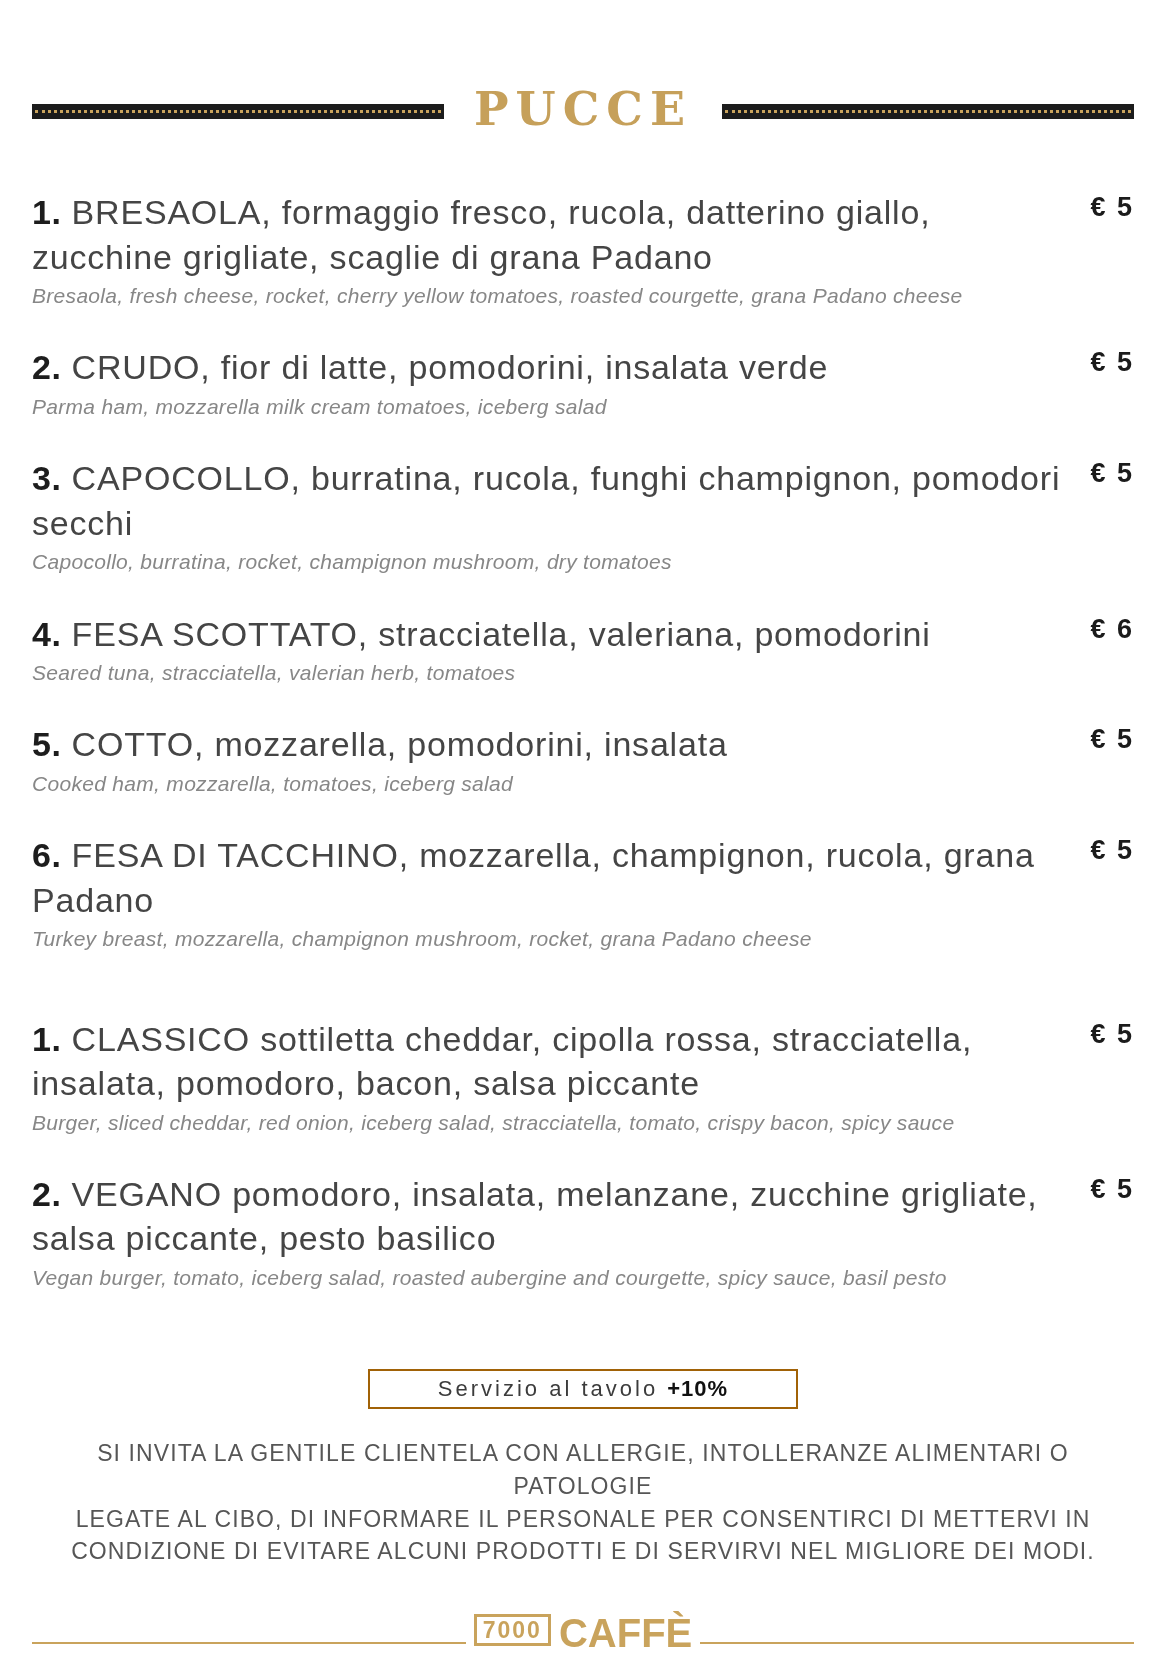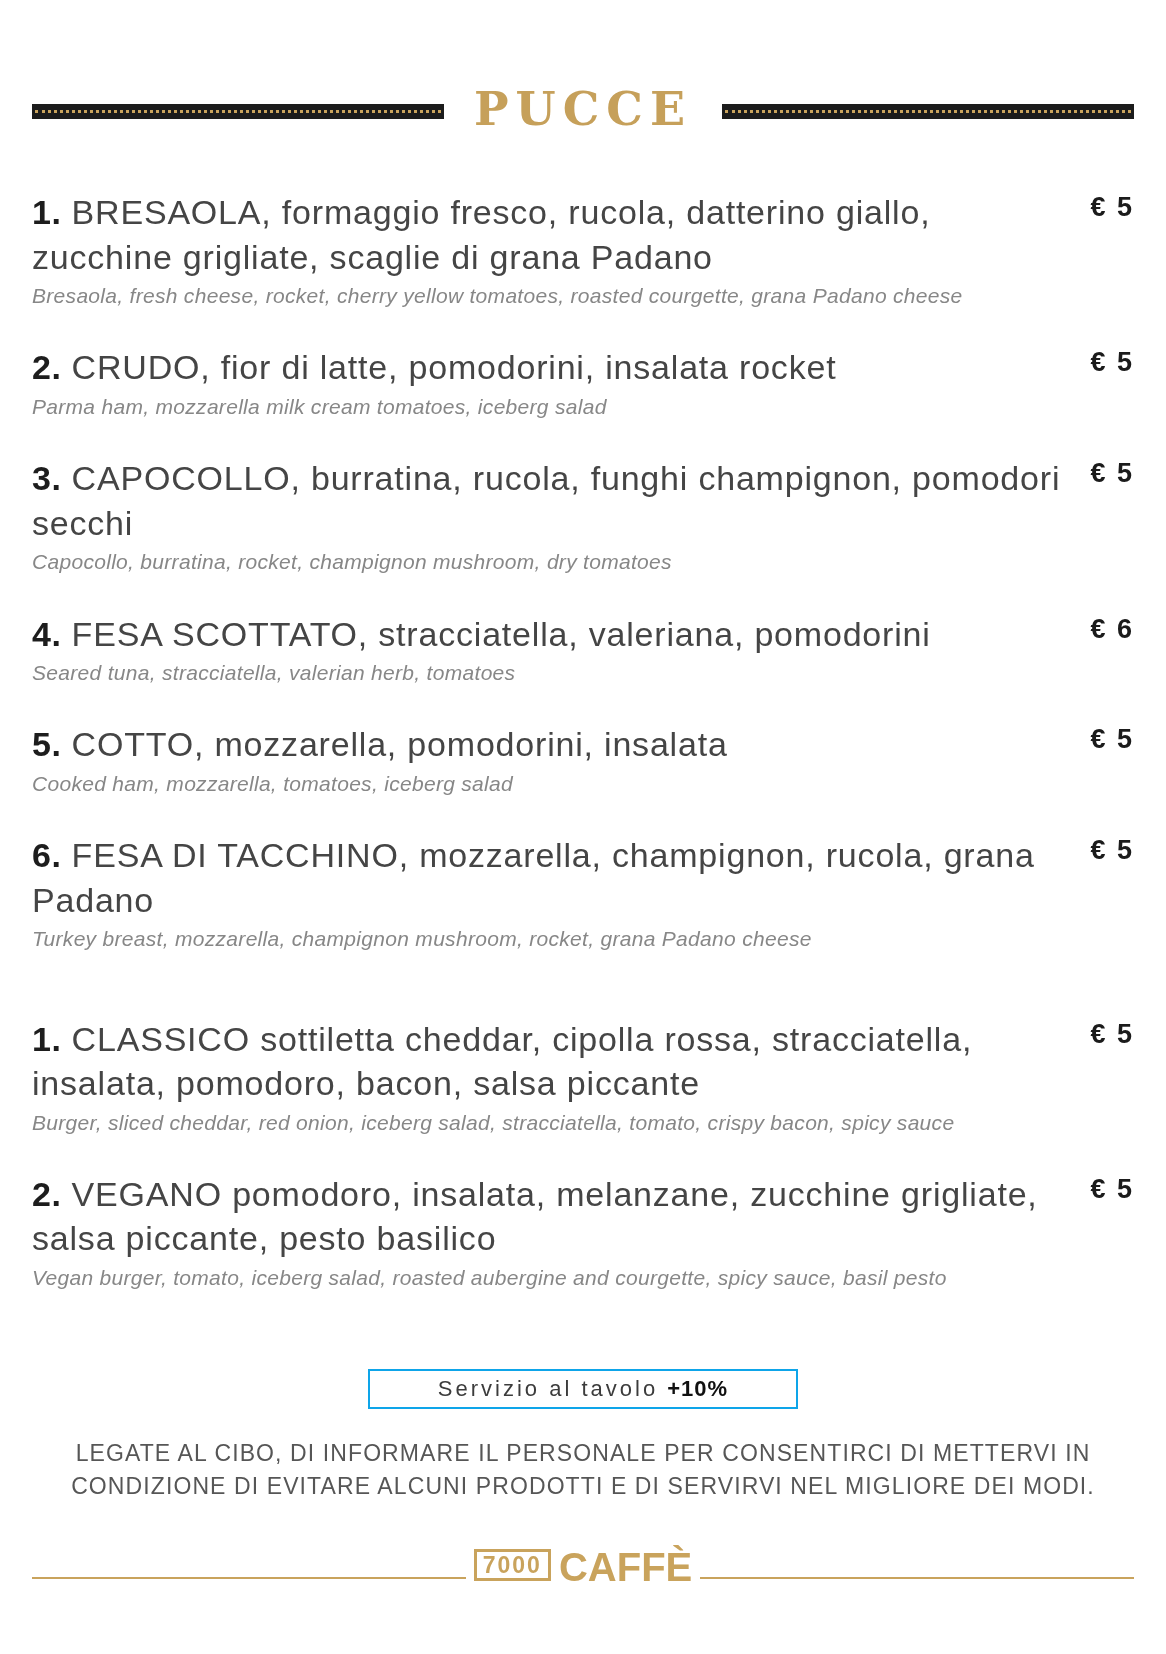--- a/index.html
+++ b/index.html
@@ -35,21 +35,21 @@
   }
   .item-en {
     font-style:italic; color:#878787; font-size:21px;
     letter-spacing:0.3px; margin-top:3px; line-height:1.3;
   }
   .section-hamburger .section-header { margin-top:88px; }
   .section-hamburger .menu-list { margin-top:64px; }
   
   .service-wrap { text-align:center; margin-top:78px; }
   .service-box {
-    display:inline-block; border:2px solid #0ea5e9; min-width:430px;
+    display:inline-block; border:2px solid #a16207; min-width:430px;
     box-sizing:border-box; padding:5px 12px; font-size:22px;
     letter-spacing:3px; color:#3c3c3c;
   }
   .service-value { font-weight:bold; color:#101010; letter-spacing:1px; }
   
   .allergy {
     margin-top:28px; text-align:center; font-size:23px; color:#565656;
     letter-spacing:1.1px; line-height:1.42;
   }
   
@@ -81,21 +81,21 @@
       <div class="menu-item">
         <div class="item-main">
           <div class="item-text"><span class="item-number">1.</span> <span>BRESAOLA, formaggio fresco, rucola, datterino giallo, zucchine grigliate, scaglie di grana Padano</span></div>
           <div class="item-price">€ 5</div>
         </div>
         <div class="item-en">Bresaola, fresh cheese, rocket, cherry yellow tomatoes, roasted courgette, grana Padano cheese</div>
       </div>
 
       <div class="menu-item">
         <div class="item-main">
-          <div class="item-text"><span class="item-number">2.</span> <span>CRUDO, fior di latte, pomodorini, insalata rocket</span></div>
+          <div class="item-text"><span class="item-number">2.</span> <span>CRUDO, fior di latte, pomodorini, insalata verde</span></div>
           <div class="item-price">€ 5</div>
         </div>
         <div class="item-en">Parma ham, mozzarella milk cream tomatoes, iceberg salad</div>
       </div>
 
       <div class="menu-item">
         <div class="item-main">
           <div class="item-text"><span class="item-number">3.</span> <span>CAPOCOLLO, burratina, rucola, funghi champignon, pomodori secchi</span></div>
           <div class="item-price">€ 5</div>
         </div>
@@ -150,20 +150,21 @@
       </div>
 
     </div>
   </div>
 
   <div class="service-wrap">
     <div class="service-box"><span>Servizio al tavolo</span> <span class="service-value">+10%</span></div>
   </div>
 
   <div class="allergy">
+    <div>SI INVITA LA GENTILE CLIENTELA CON ALLERGIE, INTOLLERANZE ALIMENTARI O PATOLOGIE</div>
     <div>LEGATE AL CIBO, DI INFORMARE IL PERSONALE PER CONSENTIRCI DI METTERVI IN</div>
     <div>CONDIZIONE DI EVITARE ALCUNI PRODOTTI E DI SERVIRVI NEL MIGLIORE DEI MODI.</div>
   </div>
 
   <div class="footer">
     <div class="footer-rule"></div>
     <div class="logo">
       <span class="logo-number">7000</span>
       <span class="logo-text">CAFFÈ</span>
     </div>

